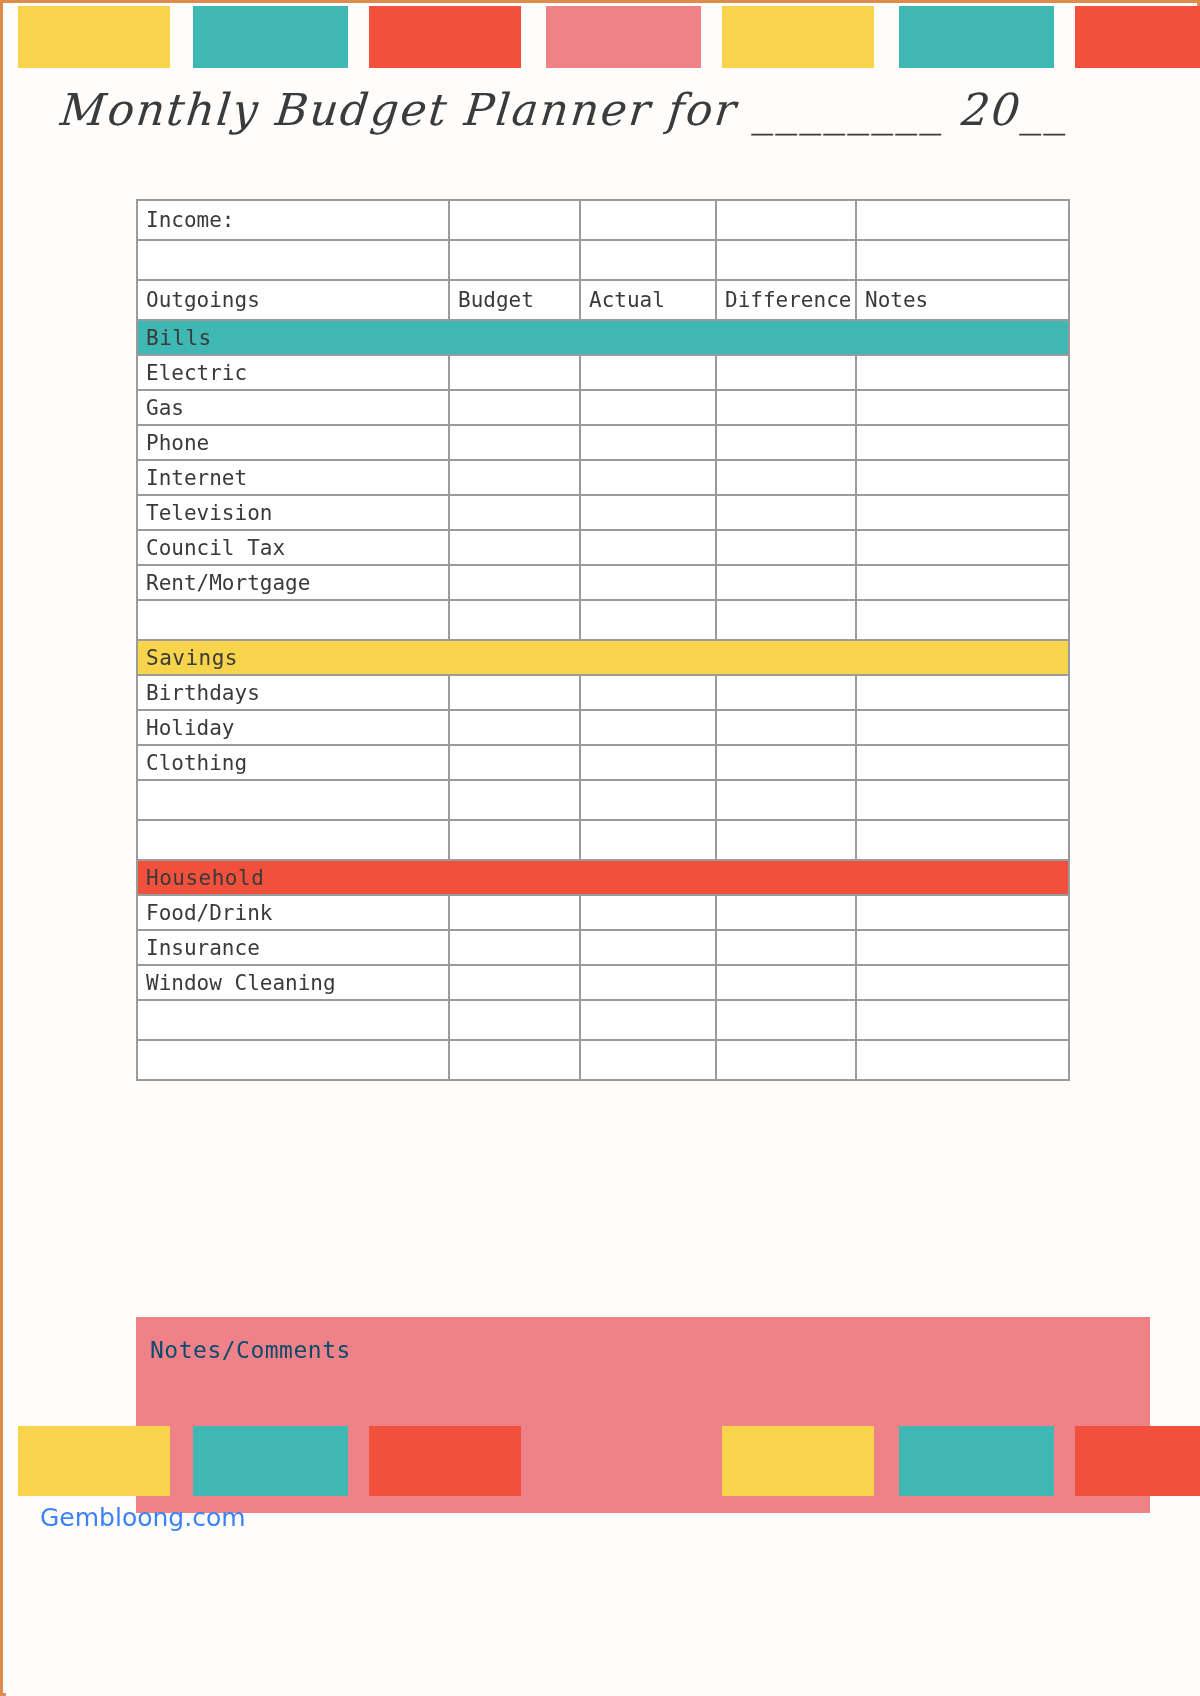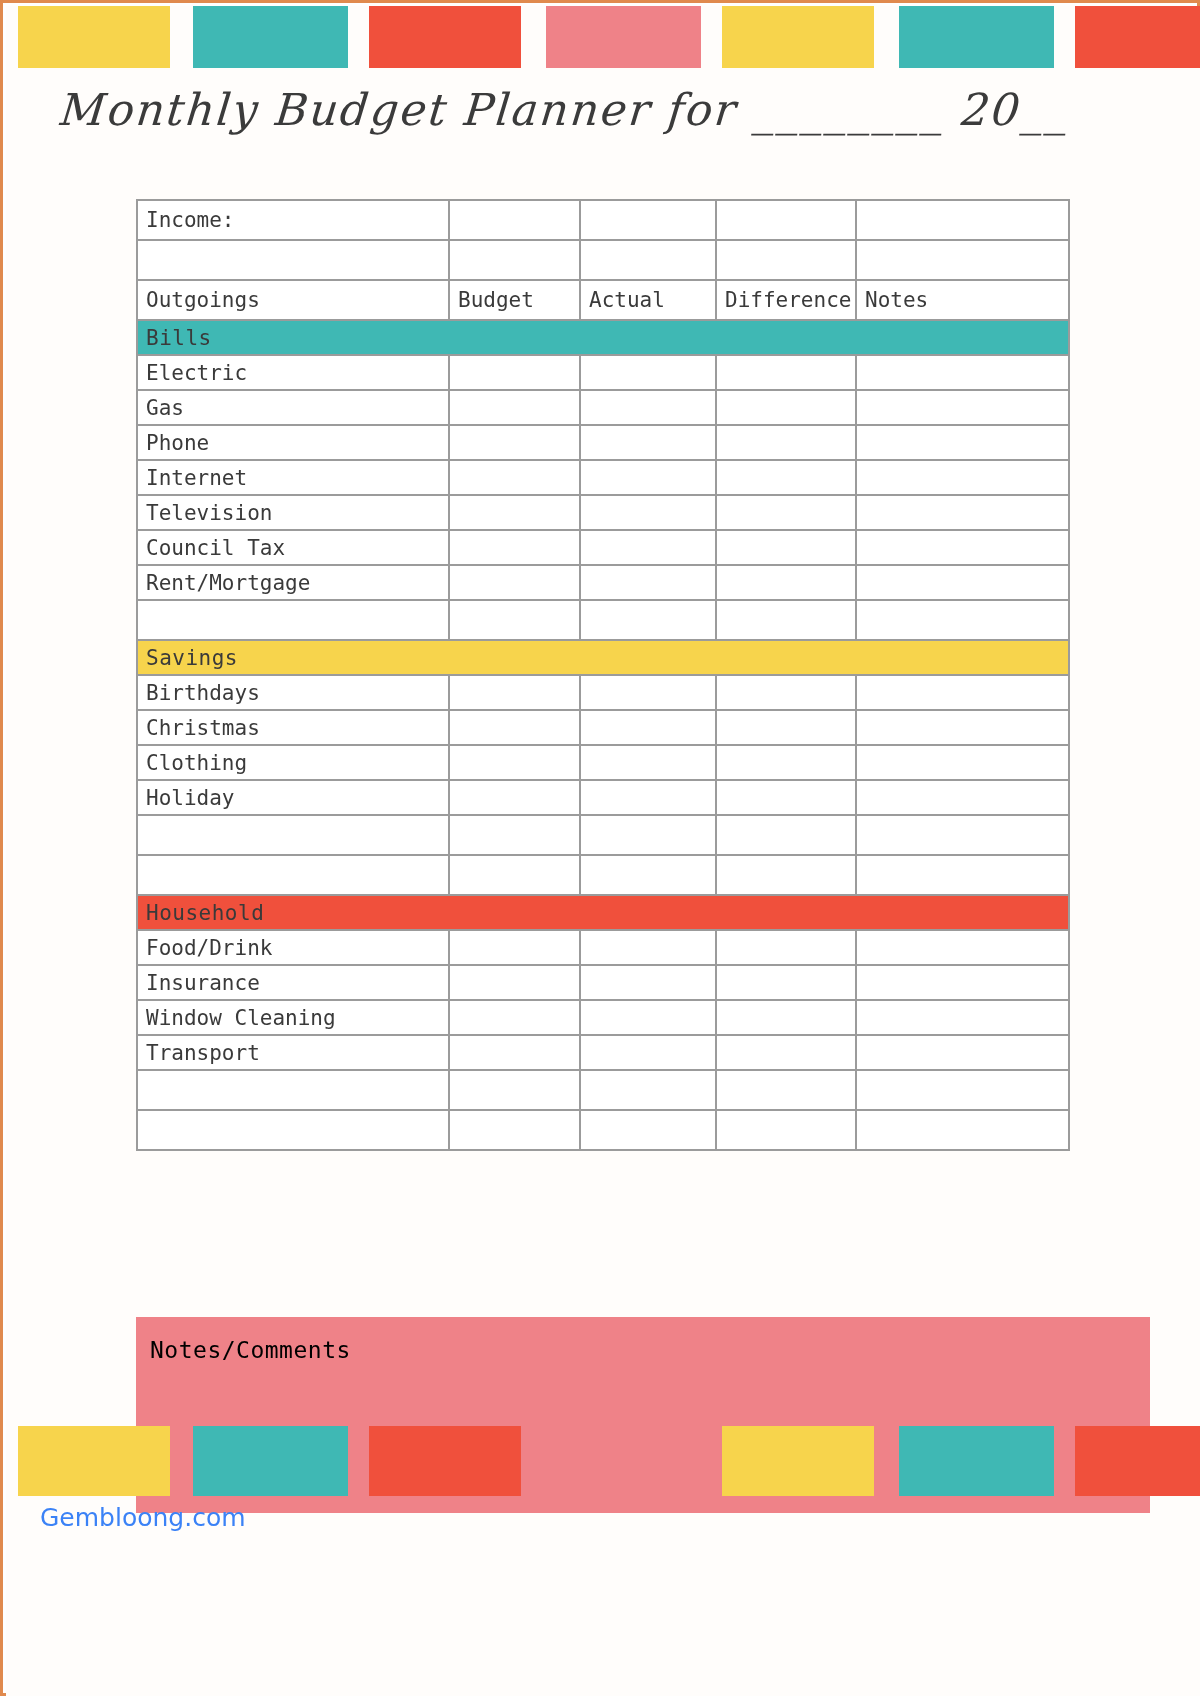--- a/index.html
+++ b/index.html
@@ -126,21 +126,21 @@
     width: 1014px;
     height: 196px;
     background: #ef8288;
   }
   #notes-label {
     position: absolute;
     left: 14px;
     top: 20px;
     font-family: "DejaVu Sans Mono", "Liberation Mono", monospace;
     font-size: 23px;
-    color: #000000;
+    color: #0c4a6e;
     letter-spacing: 0.5px;
   }
 
   
   #watermark {
     position: absolute;
     left: 34px;
     top: 1497px;
     font-family: "DejaVu Sans", "Liberation Sans", sans-serif;
     font-size: 25px;
@@ -264,40 +264,33 @@
             <td colspan="5" class="section savings" style="background: rgb(247, 212, 76);">Savings</td>
           </tr>
           <tr>
             <td>Birthdays</td>
             <td></td>
             <td></td>
             <td></td>
             <td></td>
           </tr>
           <tr>
-            <td>Christmas</td>
+            <td>Holiday</td>
             <td></td>
             <td></td>
             <td></td>
             <td></td>
           </tr>
           <tr>
             <td>Clothing</td>
             <td></td>
             <td></td>
             <td></td>
             <td></td>
           </tr>
-          <tr>
-            <td>Holiday</td>
-            <td></td>
-            <td></td>
-            <td></td>
-            <td></td>
-          </tr>
           <tr class="tall">
             <td></td>
             <td></td>
             <td></td>
             <td></td>
             <td></td>
           </tr>
           <tr class="tall">
             <td></td>
             <td></td>
@@ -317,27 +310,20 @@
           </tr>
           <tr>
             <td>Insurance</td>
             <td></td>
             <td></td>
             <td></td>
             <td></td>
           </tr>
           <tr>
             <td>Window Cleaning</td>
-            <td></td>
-            <td></td>
-            <td></td>
-            <td></td>
-          </tr>
-          <tr>
-            <td>Transport</td>
             <td></td>
             <td></td>
             <td></td>
             <td></td>
           </tr>
           <tr class="tall">
             <td></td>
             <td></td>
             <td></td>
             <td></td>

